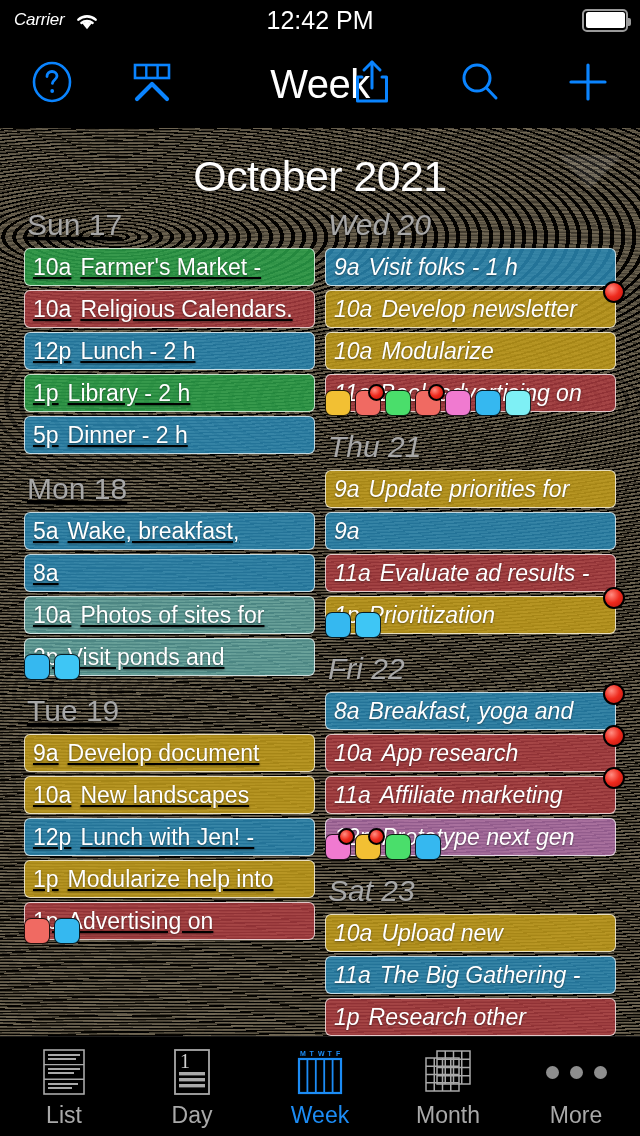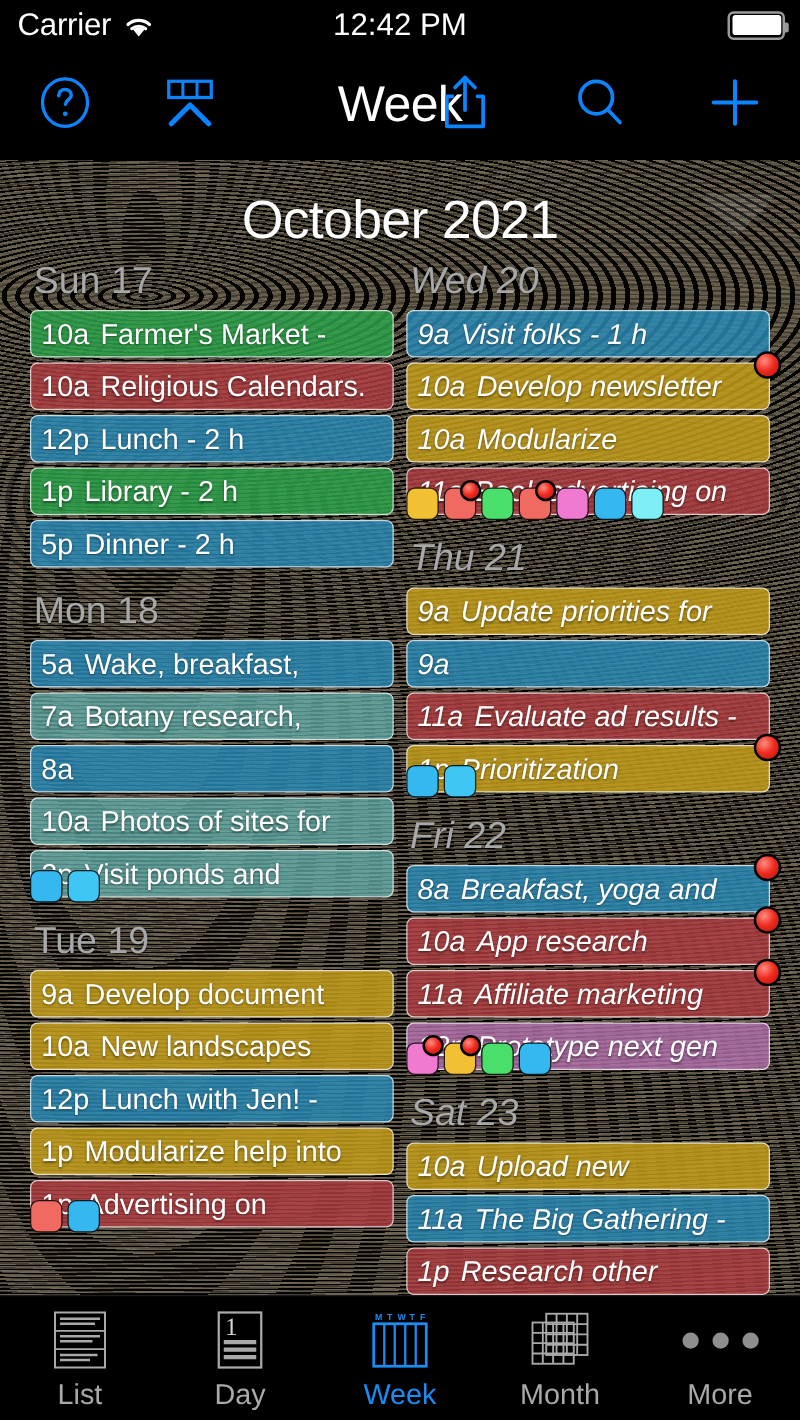--- a/index.html
+++ b/index.html
@@ -11,21 +11,21 @@
   }
   #app { position:relative; width:640px; height:1136px; overflow:hidden; }
 
   
   .statusbar{
     position:absolute; top:0; left:0; width:640px; height:40px;
     background:#000; color:#fff;
     display:flex; align-items:center;
   }
   .sb-left{ position:absolute; left:14px; display:flex; align-items:center; gap:9px; }
-  .sb-carrier{ font-size:25px; letter-spacing:-0.2px; }
+  .sb-carrier{ font-size:17px; letter-spacing:-0.2px;font-style:italic; }
   .sb-center{ position:absolute; left:0; width:640px; text-align:center; font-size:25px; }
   .sb-right{ position:absolute; right:12px; display:flex; align-items:center; }
   .wifi{ width:26px; height:19px; position:relative; }
   .battery{ width:46px; height:23px; border:2.5px solid #9a9a9a; border-radius:5px; position:relative; }
   .battery::after{
     content:""; position:absolute; right:-5px; top:7px;
     width:3px; height:8px; background:#9a9a9a; border-radius:0 2px 2px 0;
   }
   .battery-fill{ position:absolute; left:1.5px; top:1.5px; bottom:1.5px; background:#fff; border-radius:2.5px; }
 
@@ -79,21 +79,21 @@
     width:0; height:0;
     border-left:32px solid transparent;
     border-right:32px solid transparent;
     border-top:34px solid rgba(255,255,255,0.09);
     cursor:pointer;
     filter:drop-shadow(0 0 1px rgba(255,255,255,.35));
   }
 
   .columns{ position:absolute; top:0; left:0; width:640px; height:908px; }
   .col{ position:absolute; top:76px; width:291px; }
-  .col-left{ left:24px; }
+  .col-left{ left:24px;text-decoration:underline; }
   .col-right{ left:325px;font-style:italic; }
 
   .day-head{
     font-size:30px; color:#a8a8a8; font-weight:400;
     text-shadow:0 1px 2px rgba(0,0,0,.6);
     height:44px; line-height:42px; padding-left:3px;
   }
   .day-group{ position:relative; margin-bottom:14px; }
 
   .event{
@@ -264,24 +264,20 @@
             <div class="event c-blue">
               <span class="ev-time">5p</span>
               <span class="ev-title">Dinner - 2 h</span>
             </div>
           </div>
           <div class="day-group">
             <div class="day-head">Mon 18</div>
             <div class="event c-blue">
               <span class="ev-time">5a</span>
               <span class="ev-title">Wake, breakfast,</span>
-            </div>
-            <div class="event c-teal">
-              <span class="ev-time">7a</span>
-              <span class="ev-title">Botany research,</span>
             </div>
             <div class="event c-blue">
               <span class="ev-time">8a</span>
             </div>
             <div class="event c-teal">
               <span class="ev-time">10a</span>
               <span class="ev-title">Photos of sites for</span>
             </div>
             <div class="event c-teal">
               <span class="ev-time">2p</span>

